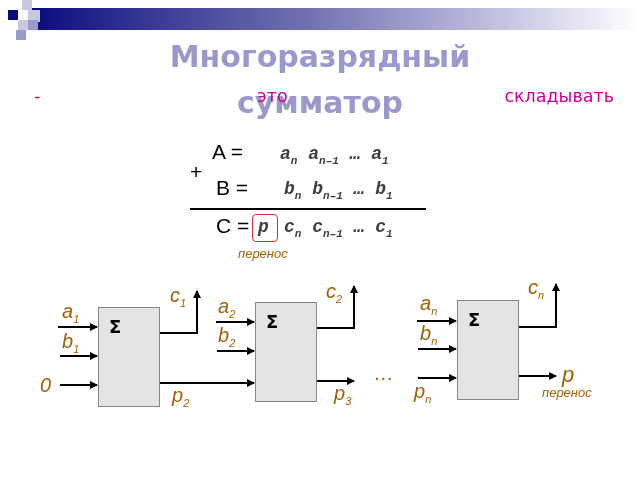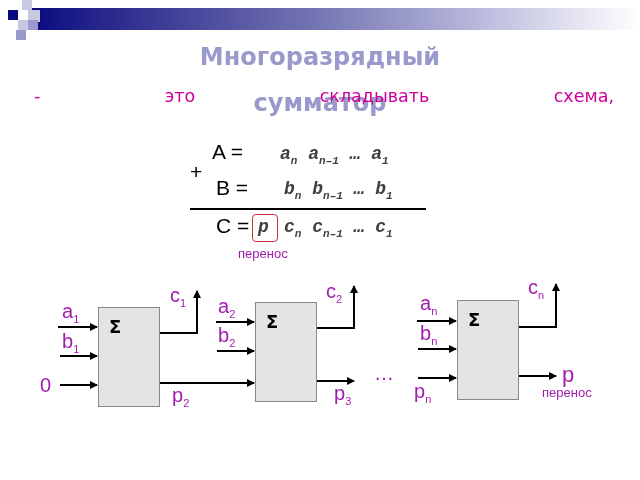--- a/index.html
+++ b/index.html
@@ -11,35 +11,35 @@
     .abs { position: absolute; }
     
     .band {
       left: 30px; top: 8px; width: 610px; height: 22px;
       background: linear-gradient(to right, #0a0a80 0%, #2e2e8f 15%, #7070b0 45%, #b0b0d8 70%, #ffffff 100%);
     }
     .sq { position: absolute; }
     .title {
       left: 0; width: 640px; top: 34px; text-align: center;
       font-family: "DejaVu Sans", sans-serif; font-weight: bold;
-      font-size: 24px; color: #9999cc; line-height: 46px;
+      font-size: 30px; color: #9999cc; line-height: 46px;
     }
     .title2 { top: 80px; }
     .desc {
       left: 34px; top: 84px; width: 580px;
       font-family: "DejaVu Sans", sans-serif;
       font-size: 17.5px; color: #cc0099; line-height: 25px;
     }
     .desc .l1 { display: flex; justify-content: space-between; width: 580px; }
     .eq { font-family: "Liberation Sans", sans-serif; font-size: 21px; color: #000; }
     .mono { font-family: "Liberation Mono", monospace; font-weight: bold; font-style: italic; font-size: 18px; color: #404040; }
     .mono sub { font-size: 11px; }
     .hline { left: 190px; top: 208px; width: 236px; height: 2px; background: #000; }
     .pbox { left: 252px; top: 214px; width: 24px; height: 26px; border: 1px solid #cc3333; border-radius: 4px; }
-    .lbl { font-family: "Liberation Sans", sans-serif; color: #a21caf; }
+    .lbl { font-family: "Liberation Sans", sans-serif; color: #a16207; font-style: italic; }
     .small { font-size: 13px; }
     .block { background: #e4e4e4; border: 1px solid #888; }
     .sigma { font-family: "DejaVu Sans", sans-serif; font-weight: bold; font-size: 18px; }
     .io { font-size: 20px; }
     .io sub { font-size: 11px; }
   </style>
 </head>
 <body>
 
 <div class="abs band"></div>
@@ -53,21 +53,20 @@
 </div>
 
 <div class="abs title">Многоразрядный</div>
 <div class="abs title title2">сумматор</div>
 
 <div class="abs desc">
   <div class="l1">
     <span>-</span>
     <span>это</span>
     <span>складывать</span>
-    <span>схема,</span>
   </div>
 </div>
 
 <div class="abs eq" style="left:212px;top:140px;">A =</div>
 <div class="abs mono" style="left:280px;top:144px;">
   <span>a</span><sub>n</sub>&nbsp;<span>a</span><sub>n–1</sub>&nbsp;<span>…</span>&nbsp;<span>a</span><sub>1</sub>
 </div>
 <div class="abs eq" style="left:190px;top:160px;">+</div>
 <div class="abs eq" style="left:216px;top:176px;">B =</div>
 <div class="abs mono" style="left:284px;top:179px;">

